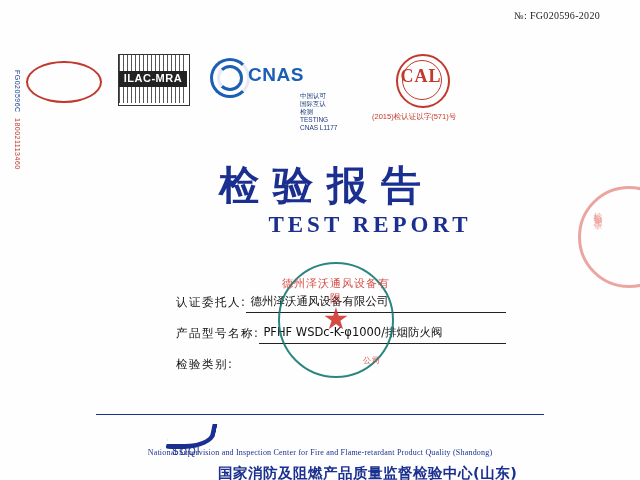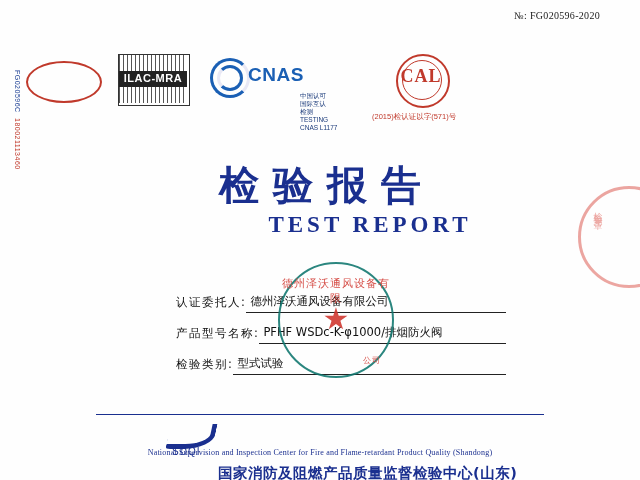--- a/index.html
+++ b/index.html
@@ -455,21 +455,20 @@
     <div class="field-row">
       <div class="field-label">认证委托人:</div>
       <div class="field-value">德州泽沃通风设备有限公司</div>
     </div>
     <div class="field-row">
       <div class="field-label">产品型号名称:</div>
       <div class="field-value">PFHF WSDc-K-φ1000/排烟防火阀</div>
     </div>
     <div class="field-row">
       <div class="field-label">检验类别:</div>
-      <div class="field-value">型式试验</div>
     </div>
   </div>
 
   <div class="seal">
     <div class="arc-text">德州泽沃通风设备有限</div>
     <div class="star">★</div>
     <div class="bottom-text">公司</div>
   </div>
 
   <div class="footer-rule"></div>

